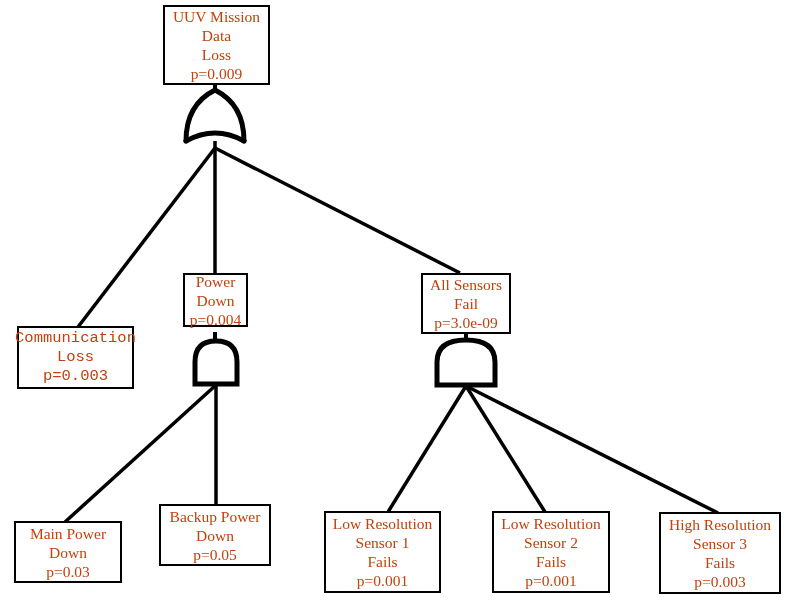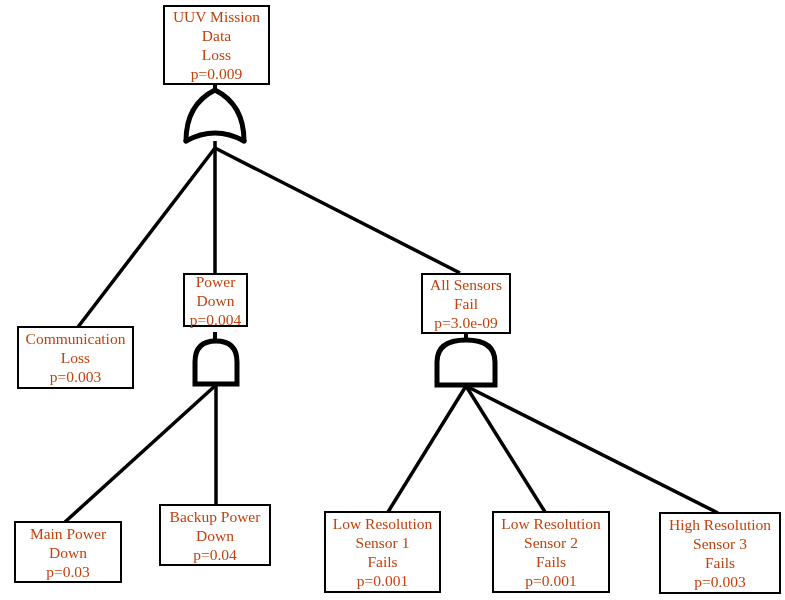--- a/index.html
+++ b/index.html
@@ -49,21 +49,21 @@
     <path d="M 437 385 L 437 362 Q 437 340 466 340 Q 495 340 495 362 L 495 385 Z" fill="#fff" stroke="#000" stroke-width="5"></path>
   </svg>
 
   <div class="node" style="left:163px; top:5px; width:107px; height:80px;">
     <div class="label">UUV Mission
 Data
 Loss</div>
     <div class="prob">p=0.009</div>
   </div>
 
-  <div class="node" style="left:17px; top:326px; width:117px; height:63px;">
+  <div class="node" style="left:17px; top:326px; width:117px; height:63px;font-family:Liberation Mono, monospace;">
     <div class="label">Communication
 Loss</div>
     <div class="prob">p=0.003</div>
   </div>
 
   <div class="node" style="left:183px; top:273px; width:65px; height:54px;">
     <div class="label">Power
 Down</div>
     <div class="prob">p=0.004</div>
   </div>
@@ -76,21 +76,21 @@
 
   <div class="node" style="left:14px; top:521px; width:108px; height:62px;">
     <div class="label">Main Power
 Down</div>
     <div class="prob">p=0.03</div>
   </div>
 
   <div class="node" style="left:159px; top:504px; width:112px; height:62px;">
     <div class="label">Backup Power
 Down</div>
-    <div class="prob">p=0.04</div>
+    <div class="prob">p=0.05</div>
   </div>
 
   <div class="node" style="left:324px; top:511px; width:117px; height:82px;">
     <div class="label">Low Resolution
 Sensor 1
 Fails</div>
     <div class="prob">p=0.001</div>
   </div>
 
   <div class="node" style="left:492px; top:511px; width:118px; height:82px;">

